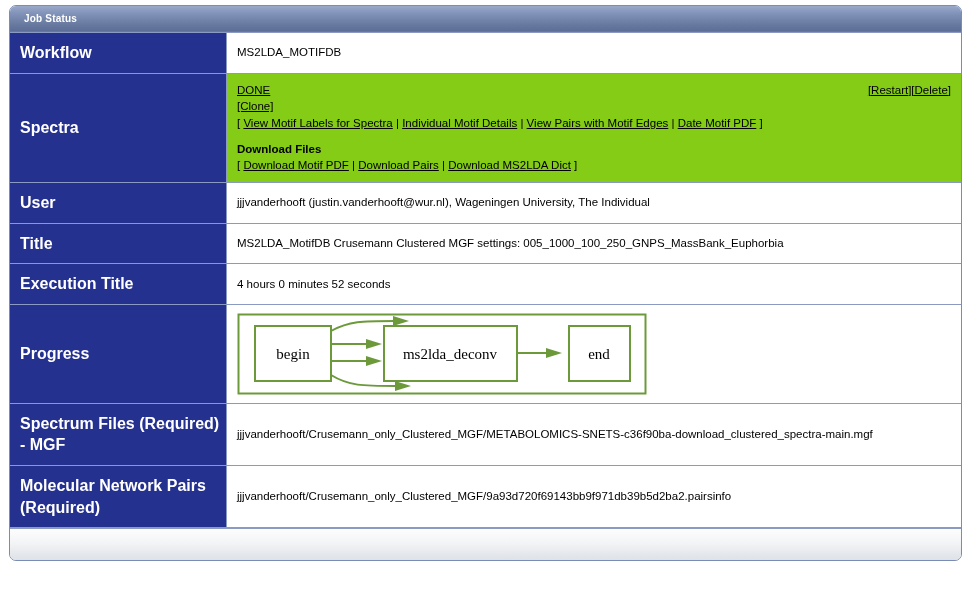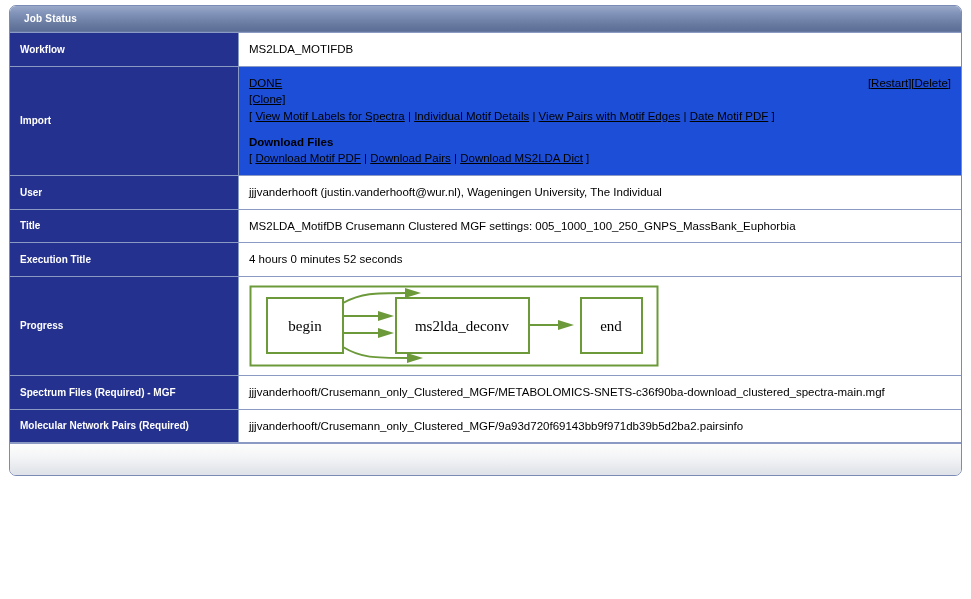--- a/index.html
+++ b/index.html
@@ -48,37 +48,37 @@
   table.job tr > th,
   table.job tr > td {
     vertical-align: middle;
     border: 1px solid #8b9ac2;
   }
   table.job th.label {
     width: 202px;
     background: #25318f;
     color: #ffffff;
     font-weight: bold;
-    font-size: 10px;
+    font-size: 16px;
     text-align: left;
-    padding: 9px 16px 9px 10px;
+    padding: 9px 4px 9px 10px;
     line-height: 1.35;
     border-left: none;
     margin-top: 40px;
   }
   table.job td.value {
     background: #ffffff;
     padding: 8px 10px;
     font-size: 11.5px;
     line-height: 1.45;
     word-wrap: break-word;
     border-right: none;
   }
   table.job td.value.green {
-    background: #1d4ed8;
+    background: #84cc16;
   }
 
   a.lnk {
     color: #000000;
     text-decoration: underline;
   }
 
   .status-line { white-space: nowrap; }
   .status-top {
     display: flex;
@@ -119,21 +119,21 @@
 
   <table class="job">
     <tbody>
 
       <tr>
         <th class="label">Workflow</th>
         <td class="value">MS2LDA_MOTIFDB</td>
       </tr>
 
       <tr>
-        <th class="label">Import</th>
+        <th class="label">Spectra</th>
         <td class="value green">
           <div class="status-top">
             <div class="status-left">
               <div class="status-line"><a class="lnk" href="#">DONE</a></div>
               <div class="status-line"><a class="lnk" href="#">[Clone]</a></div>
             </div>
             <div class="status-right">
               <a class="lnk" href="#">[Restart]</a><a class="lnk" href="#">[Delete]</a>
             </div>
           </div>

